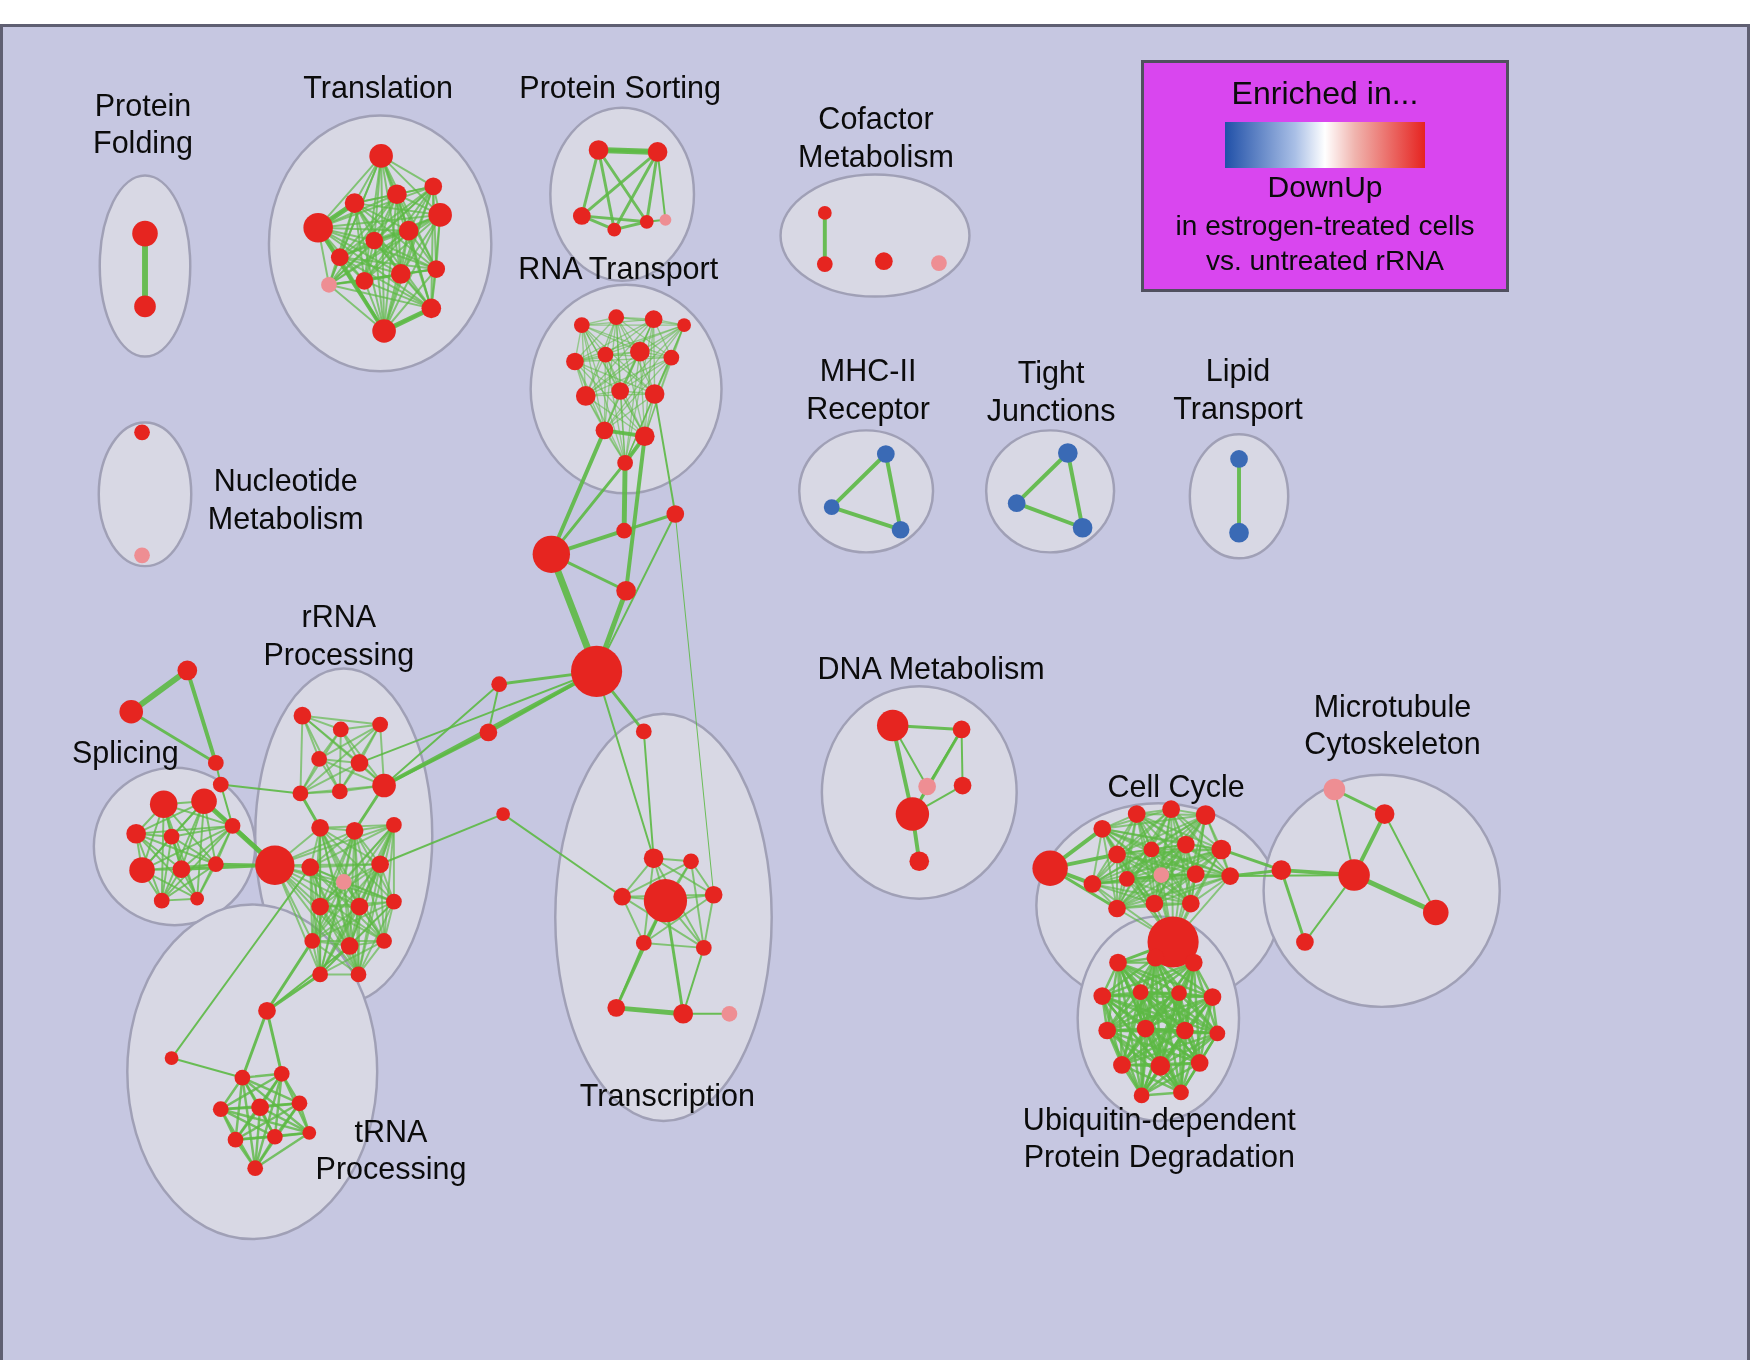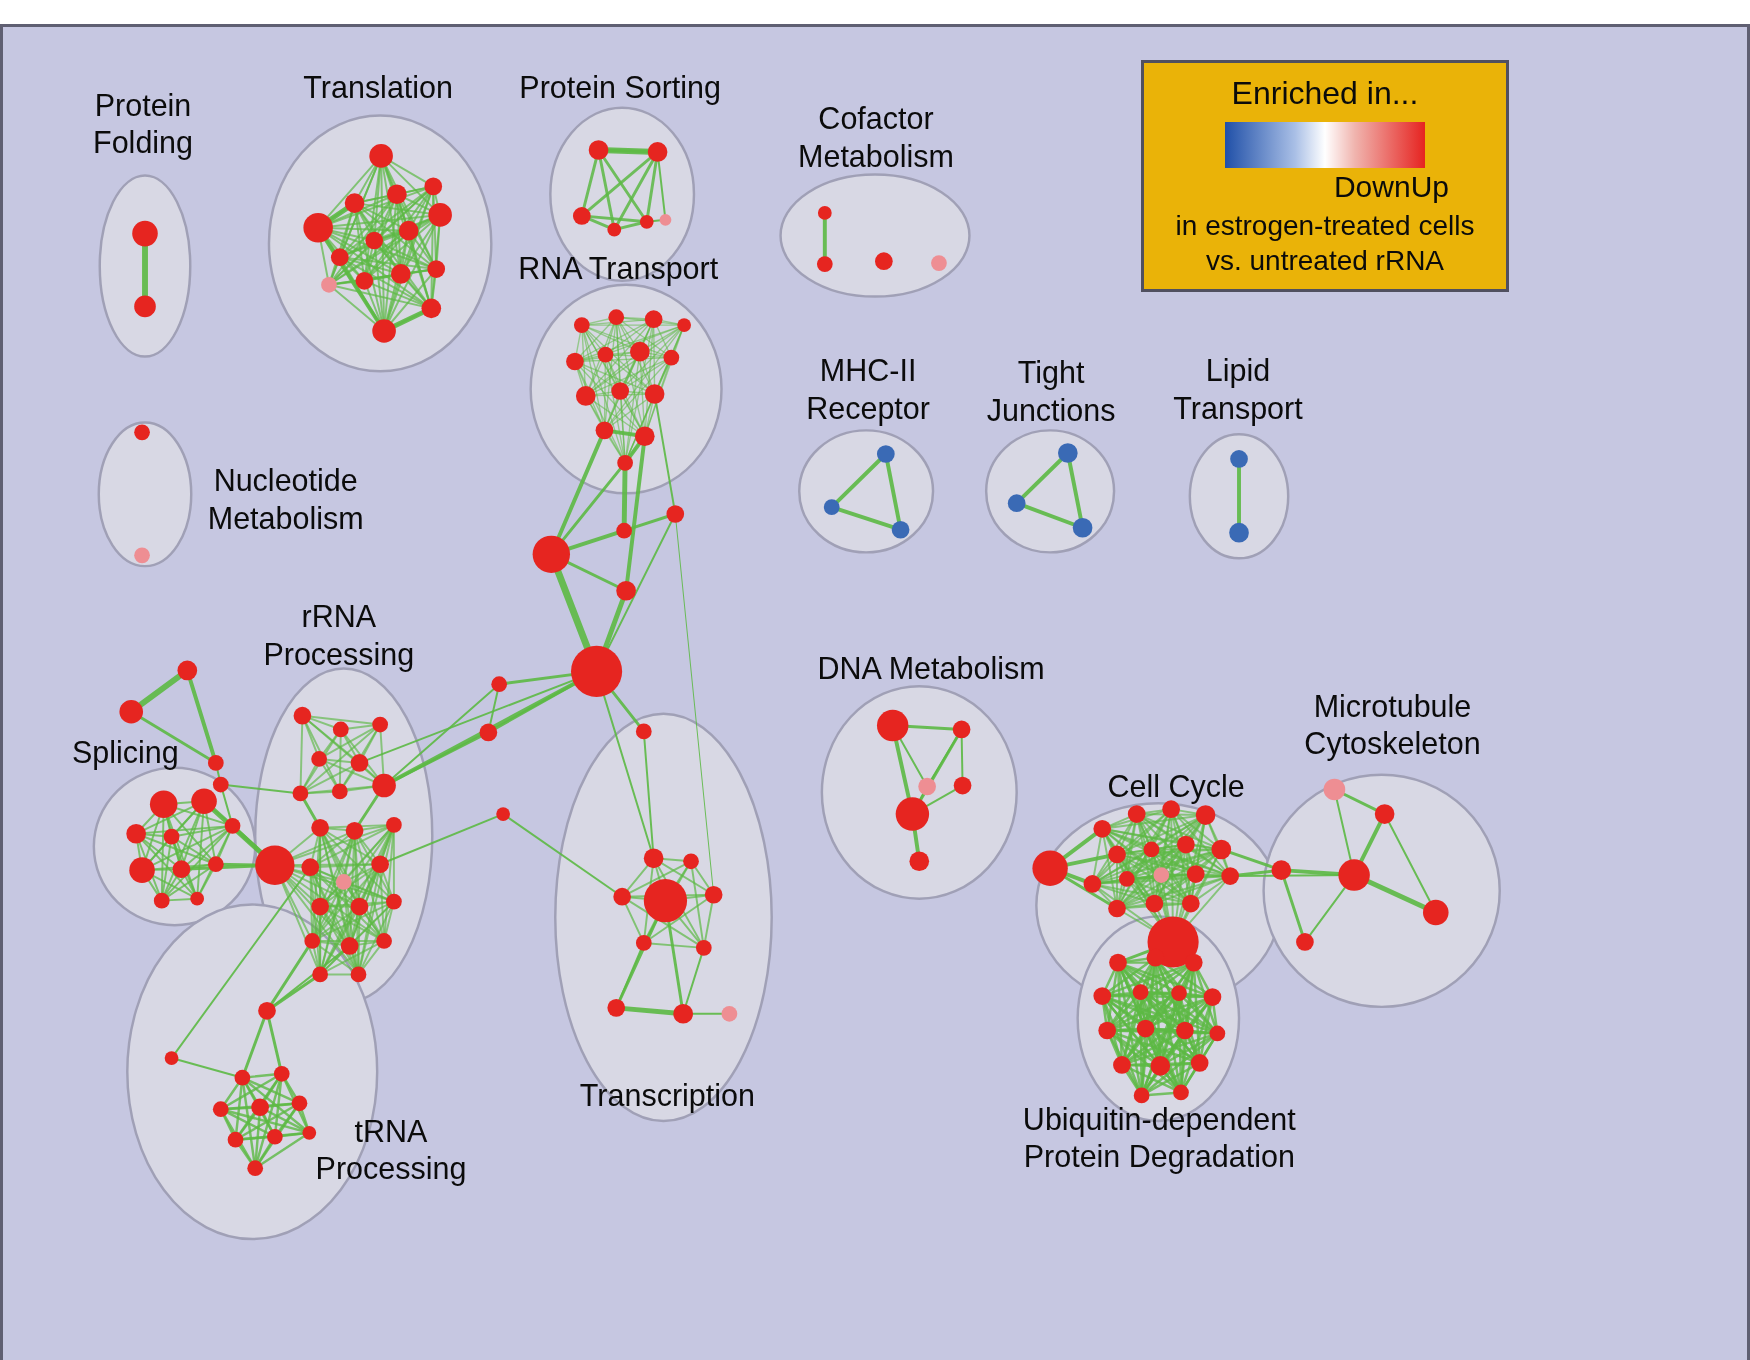--- a/index.html
+++ b/index.html
@@ -1,25 +1,25 @@
 <!DOCTYPE html>
 <html><head>
 <meta charset="utf-8">
 <style>
   html,body{margin:0;padding:0;background:#ffffff;font-family:"Liberation Sans",sans-serif;}
   .stage{position:relative;width:1750px;height:1344px;box-sizing:border-box;
          background:#c6c7e1;border:3px solid #5f5f72;overflow:hidden;margin-top:24px;}
   svg.net{position:absolute;left:0;top:0;width:100%;height:100%;}
   svg.net text{font-family:"Liberation Sans",sans-serif;font-size:31px;fill:#0b0b0b;}
   .legend{position:absolute;left:1138px;top:33px;width:368px;height:232px;
-          box-sizing:border-box;border:3px solid #50505f;background:#eab308;
+          box-sizing:border-box;border:3px solid #50505f;background:#d946ef;
           text-align:center;color:#0b0b0b;}
   .legend-title{margin-top:12px;font-size:32px;}
   .legend-bar{width:200px;height:46px;margin:10px auto 2px auto;}
-  .legend-updown{display:flex;justify-content:flex-end;width:248px;margin:2px auto 0 auto;
+  .legend-updown{display:flex;justify-content:center;width:248px;margin:2px auto 0 auto;
                  font-size:30px;}
   .legend-caption{font-size:28px;line-height:35px;}
   .legend-caption.first{margin-top:4px;text-align:center;}
 </style>
 </head>
 <body>
 
 <div class="stage">
   <svg id="net" class="net" viewBox="0 0 1750 1360">
       <ellipse cx="133" cy="243" rx="46" ry="92" fill="#d8d8e4" stroke="#a0a0b6" stroke-width="2.5"></ellipse>

